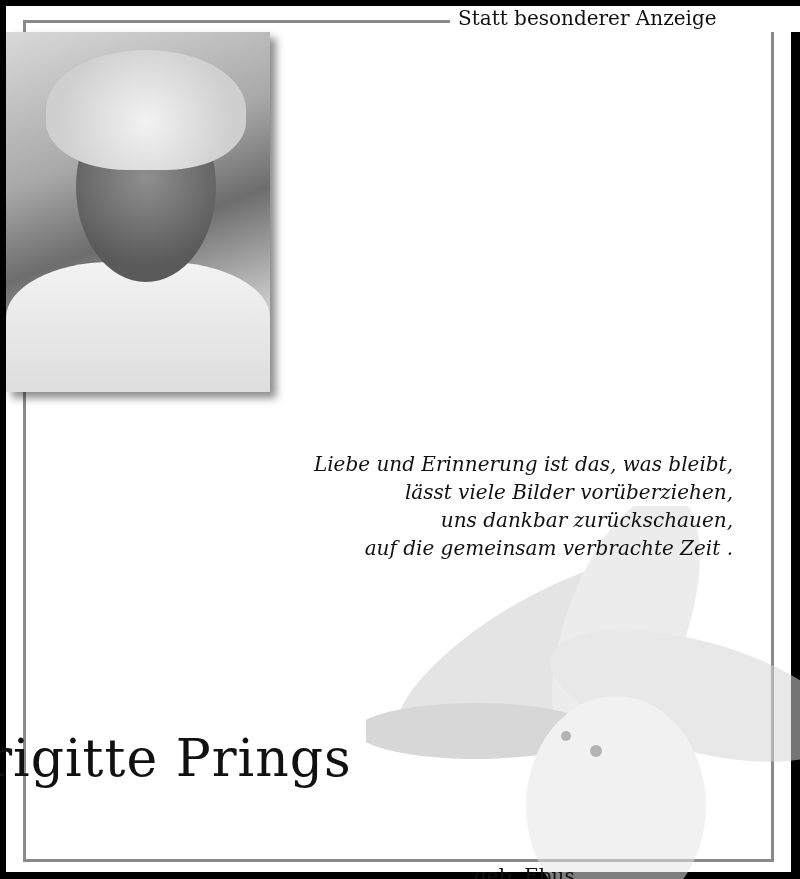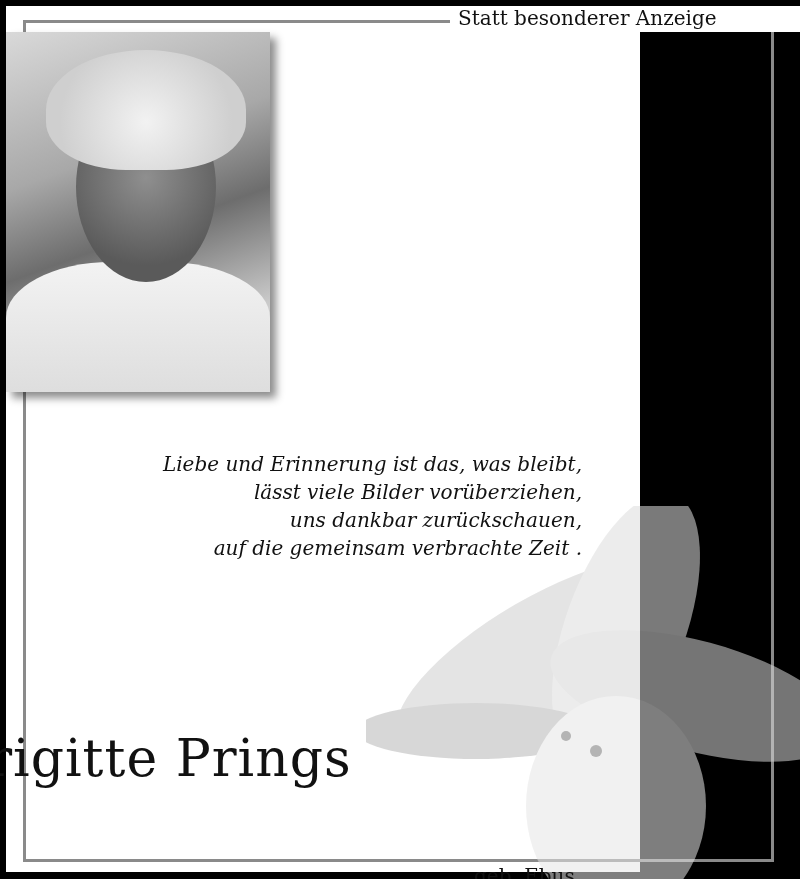--- a/index.html
+++ b/index.html
@@ -1,18 +1,18 @@
 <!DOCTYPE html>
 <html><head>
 <meta charset="utf-8">
 <style>
   html,body{margin:0;padding:0;background:#fff;}
   body{width:800px;height:879px;position:relative;overflow:hidden;font-family:"DejaVu Serif","Liberation Serif",serif;color:#111;}
   .outer{position:absolute;left:0;top:0;width:800px;height:879px;background:#000;}
-  .paper{position:absolute;left:6px;top:6px;width:634px;height:866px;background:#fff;}
+  .paper{position:absolute;left:6px;top:6px;width:785px;height:866px;background:#fff;}
   .inner{position:absolute;left:17px;top:14px;width:751px;height:842px;border:3px solid #8a8a8a;box-sizing:border-box;}
   .header-label{position:absolute;left:444px;top:0;height:26px;padding:0 8px;background:#fff;font-size:20px;line-height:24px;color:#111;white-space:nowrap;}
   .photo{position:absolute;left:0;top:0;width:264px;height:360px;background:linear-gradient(160deg,#d9d9d9 0%,#a8a8a8 35%,#6d6d6d 55%,#c9c9c9 80%,#efefef 100%);box-shadow:6px 6px 8px rgba(0,0,0,.45);overflow:hidden;}
   .photo .face{position:absolute;left:70px;top:60px;width:140px;height:190px;border-radius:50%;background:radial-gradient(circle at 50% 45%,#8f8f8f,#5a5a5a 70%);}
   .photo .hair{position:absolute;left:40px;top:18px;width:200px;height:120px;border-radius:50% 50% 40% 40%;background:radial-gradient(circle at 50% 60%,#f2f2f2,#cfcfcf 70%);}
   .photo .blouse{position:absolute;left:0;top:230px;width:264px;height:140px;border-radius:40% 40% 0 0;background:linear-gradient(180deg,#f3f3f3,#dcdcdc);}
   .poem{position:absolute;right:58px;top:58px;text-align:right;font-style:italic;font-size:20px;line-height:28px;}
   .name{position:absolute;right:58px;top:222px;font-size:52px;line-height:64px;letter-spacing:1px;}
   .maiden{position:absolute;left:468px;top:296px;font-size:20px;}
   .lily{position:absolute;left:360px;top:500px;width:440px;height:379px;opacity:.55;}

